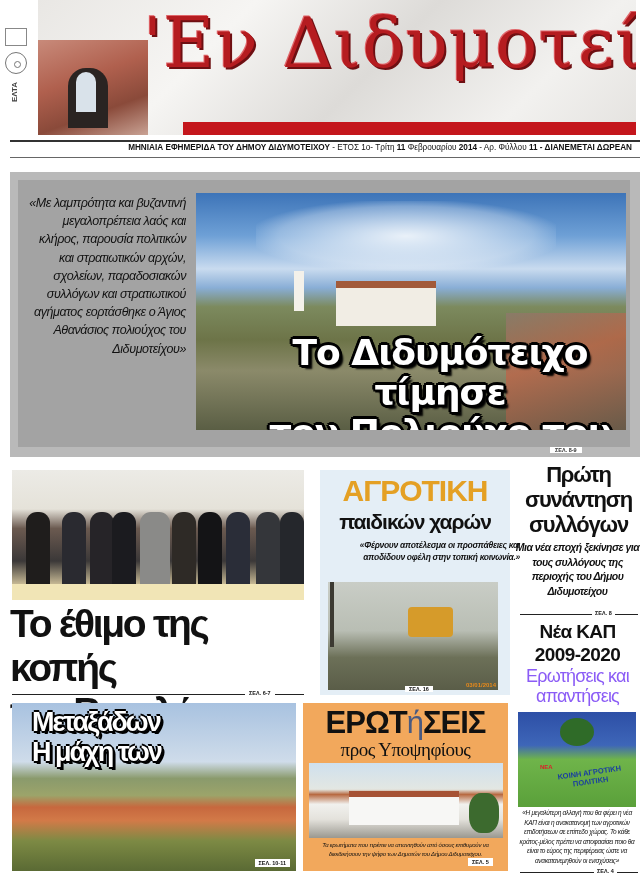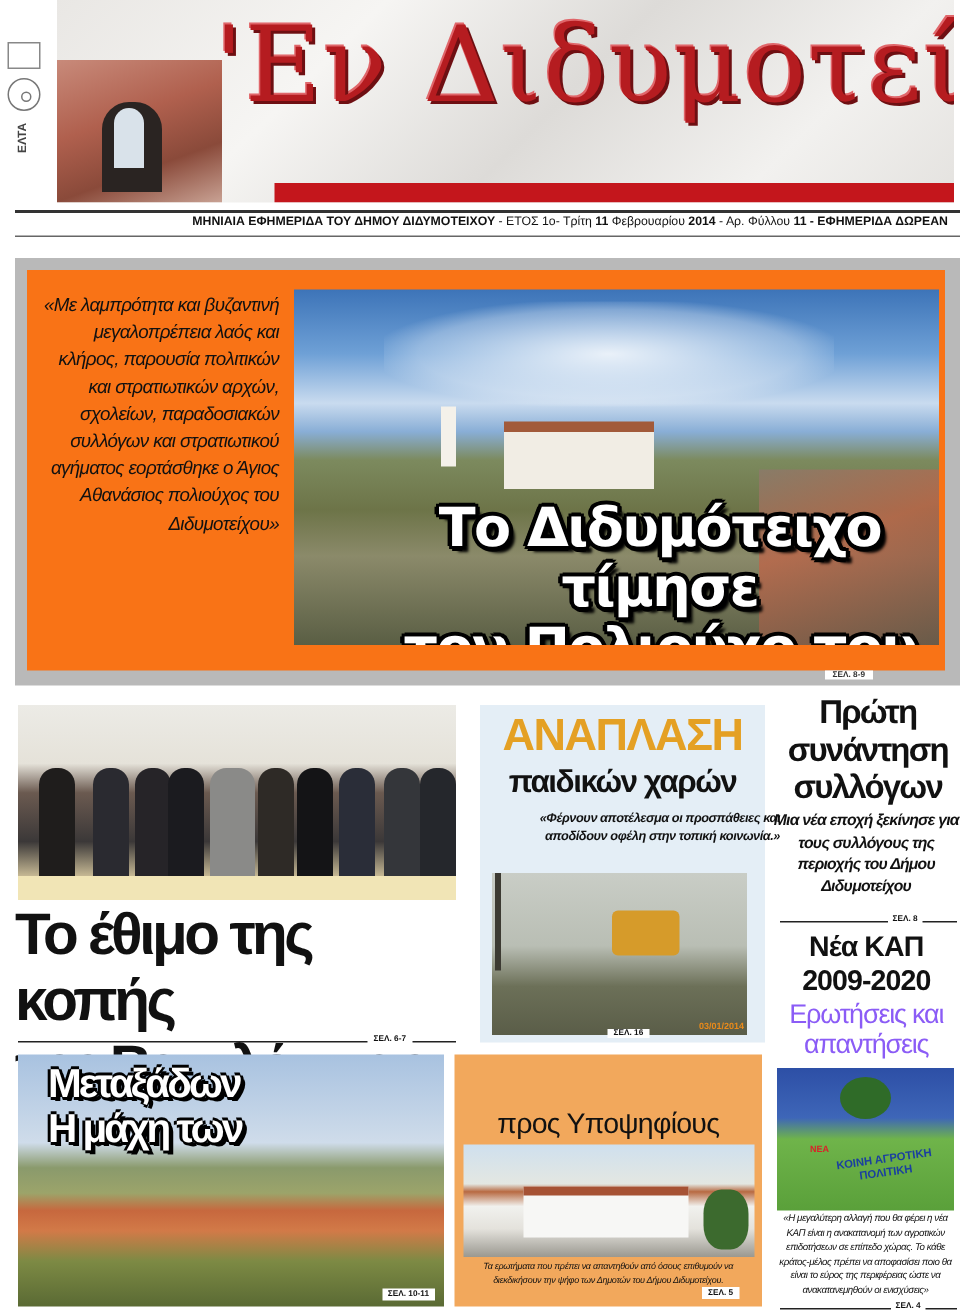--- a/index.html
+++ b/index.html
@@ -20,21 +20,21 @@
   .ruin::after { content:""; position:absolute; left: 38px; top: 32px; width: 20px; height: 40px; background:#d9e2ea; border-radius: 10px 10px 0 0; }
   .title { position: absolute; left: 105px; top: 2px; width: 500px; font-family: "DejaVu Serif", serif; font-size: 70px; color: #b51c20; letter-spacing: 1px; white-space: nowrap;
     text-shadow: 2px 2px 0 #6e0f12, -1px -1px 0 #e0666a; }
   .red-bar { position: absolute; left: 145px; top: 122px; width: 453px; height: 13px; background: #c4161c; }
   .tagline-rule { position: absolute; left: 10px; width: 630px; height: 2px; background: #333; }
   .tagline { position: absolute; left: 0; top: 143px; width: 640px; text-align: right; padding-right: 8px; font-size: 8.2px; font-weight: bold; color: #111; white-space: nowrap; }
   .tagline .light { font-weight: normal; }
 
   
   .lead { position: absolute; left: 10px; top: 172px; width: 630px; height: 285px; background: #b9b9b9; }
-  .lead-inner { position: absolute; left: 8px; top: 8px; width: 612px; height: 267px; background: #f97316; }
+  .lead-inner { position: absolute; left: 8px; top: 8px; width: 612px; height: 267px; background: #a3a3a3; }
   .lead-quote { position: absolute; left: 8px; top: 14px; width: 160px; text-align: right; font-style: italic; font-size: 12.5px; line-height: 18.2px; color: #111; letter-spacing: -0.4px; }
   .lead-photo { position: absolute; left: 178px; top: 13px; width: 430px; height: 237px;
     background: linear-gradient(180deg, #3d74b8 0%, #6ea0d6 18%, #c9dbef 32%, #89aed6 40%, #7c8a5e 48%, #6d7448 62%, #8b8a6a 75%, #5a5e44 100%); overflow: hidden; }
   .lead-photo .cloud { position:absolute; left: 60px; top: 8px; width: 300px; height: 70px; background: radial-gradient(ellipse at center, rgba(255,255,255,0.85) 0%, rgba(255,255,255,0.3) 60%, rgba(255,255,255,0) 75%); }
   .lead-photo .church { position:absolute; left: 140px; top: 95px; width: 100px; height: 38px; background: #f1ede4; }
   .lead-photo .roof { position:absolute; left: 140px; top: 88px; width: 100px; height: 10px; background: #a25a3a; }
   .lead-photo .tower { position:absolute; left: 98px; top: 78px; width: 10px; height: 40px; background: #f4f1ea; }
   .lead-photo .town { position:absolute; right: 0; top: 120px; width: 120px; height: 117px; background: linear-gradient(160deg, #8b7a6a, #b9674a 40%, #6b5a4a); opacity: 0.85; }
   .lead-headline { position: absolute; left: 0; top: 140px; width: 430px; text-align: center; font-family: "DejaVu Sans", sans-serif; font-weight: bold; font-size: 36px; line-height: 40px; color: #fff; letter-spacing: -1px;
     text-shadow: 3px 0 0 #000, -3px 0 0 #000, 0 3px 0 #000, 0 -3px 0 #000, 2px 2px 0 #000, -2px -2px 0 #000, 2px -2px 0 #000, -2px 2px 0 #000, 4px 4px 2px #000; margin-left: 29px; }
@@ -79,21 +79,21 @@
   .meta-photo { position: absolute; left: 12px; top: 703px; width: 284px; height: 168px;
     background: linear-gradient(180deg, #a8c2e0 0%, #cfdcea 35%, #8a9a6c 45%, #9ca46a 55%, #c7683e 62%, #d27a48 70%, #7d8a44 82%, #5a6a34 100%); overflow: hidden; }
   .meta-title { position: absolute; left: 20px; top: 4px; font-family: "Liberation Sans", sans-serif; font-weight: bold; font-size: 27px; line-height: 30px; color: #fff; letter-spacing: -2px;
     text-shadow: 2px 0 0 #000, -2px 0 0 #000, 0 2px 0 #000, 0 -2px 0 #000, 3px 3px 0 #000; }
   .page-ref-meta { position: absolute; right: 6px; bottom: 4px; background: #fff; padding: 1px 4px; font-size: 5.5px; font-weight: bold; }
 
   
   .erot { position: absolute; left: 303px; top: 703px; width: 205px; height: 168px; background: #f2a85c; }
   .erot-title { position: absolute; left: 0; top: 2px; width: 205px; text-align: center; font-weight: bold; font-size: 31px; color: #111; letter-spacing: -1px; }
   .erot-title .h { color: #4a5a80; font-weight: normal; }
-  .erot-sub { position: absolute; left: 0; top: 36px; width: 205px; text-align: center; font-size: 19px; color: #111; letter-spacing: -0.5px; }
+  .erot-sub { position: absolute; left: 0; top: 36px; width: 205px; text-align: center; font-size: 19px; color: #111; letter-spacing: -0.5px; font-family: Liberation Serif, serif; }
   .erot-photo { position: absolute; left: 6px; top: 60px; width: 194px; height: 75px; background: linear-gradient(180deg, #cfe0ee 0%, #e3e7e2 35%, #b86a42 42%, #f1f1ee 55%, #e4e2dc 75%, #9a9890 100%); overflow:hidden; }
   .erot-photo .bld { position:absolute; left: 40px; top: 28px; width: 110px; height: 34px; background:#f7f7f5; border-top: 6px solid #a65234; }
   .erot-photo .tree { position:absolute; right: 4px; top: 30px; width: 30px; height: 40px; background:#3c6a2e; border-radius: 40%; }
   .erot-text { position: absolute; left: 4px; top: 138px; width: 197px; text-align: center; font-style: italic; font-size: 6px; line-height: 9px; letter-spacing: -0.2px; }
   .page-ref-erot { position: absolute; left: 165px; top: 155px; background: #fff; padding: 1px 4px; font-size: 5.5px; font-weight: bold; }
 </style>
 </head>
 <body>
 
 <div class="logos">
@@ -101,21 +101,21 @@
   <div class="logo-circle"></div>
   <div class="logo-elta">ΕΛΤΑ</div>
 </div>
 <div class="masthead">
   <div class="ruin"></div>
   <div class="title">'Εν Διδυμοτείχω</div>
   <div class="red-bar"></div>
 </div>
 <div class="tagline-rule" style="top:140px"></div>
 <div class="tagline">
-  <span>ΜΗΝΙΑΙΑ ΕΦΗΜΕΡΙΔΑ ΤΟΥ ΔΗΜΟΥ ΔΙΔΥΜΟΤΕΙΧΟΥ</span><span class="light"> - ΕΤΟΣ 1ο- Τρίτη </span><span>11</span><span class="light"> Φεβρουαρίου </span><span>2014</span><span class="light"> - Αρ. Φύλλου </span><span>11</span><span> - ΕΦΗΜΕΡΙΔΑ ΔΩΡΕΑΝ</span>
+  <span>ΜΗΝΙΑΙΑ ΕΦΗΜΕΡΙΔΑ ΤΟΥ ΔΗΜΟΥ ΔΙΔΥΜΟΤΕΙΧΟΥ</span><span class="light"> - ΕΤΟΣ 1ο- Τρίτη </span><span>11</span><span class="light"> Φεβρουαρίου </span><span>2014</span><span class="light"> - Αρ. Φύλλου </span><span>11</span><span> - ΔΙΑΝΕΜΕΤΑΙ ΔΩΡΕΑΝ</span>
 </div>
 <div class="tagline-rule" style="top:157px; height:1px; background:#666"></div>
 
 <div class="lead">
   <div class="lead-inner">
     <div class="lead-quote">«Με λαμπρότητα και βυζαντινή μεγαλοπρέπεια λαός και κλήρος, παρουσία πολιτικών και στρατιωτικών αρχών, σχολείων, παραδοσιακών συλλόγων και στρατιωτικού αγήματος εορτάσθηκε ο Άγιος Αθανάσιος πολιούχος του Διδυμοτείχου»</div>
     <div class="lead-photo">
       <div class="cloud"></div>
       <div class="tower"></div>
       <div class="roof"></div>
@@ -144,21 +144,21 @@
   <div class="table"></div>
 </div>
 <div class="vasil-headline">
   <div>Το έθιμο της κοπής</div>
   <div>της Βασιλόπιτας</div>
 </div>
 <div class="vasil-rule"></div>
 <div class="page-ref-vasil">ΣΕΛ. 6-7</div>
 
 <div class="anaplasi">
-  <div class="anaplasi-title">ΑΝΑΠΛΑΣΗ</div>
+  <div class="anaplasi-title">ΑΓΡΟΤΙΚΗ</div>
   <div class="anaplasi-sub">παιδικών χαρών</div>
   <div class="anaplasi-quote">«Φέρνουν αποτέλεσμα οι προσπάθειες και αποδίδουν οφέλη στην τοπική κοινωνία.»</div>
   <div class="anaplasi-photo">
     <div class="pole"></div>
     <div class="digger"></div>
     <div class="date">03/01/2014</div>
   </div>
   <div class="page-ref-anaplasi">ΣΕΛ. 16</div>
 </div>
 
@@ -183,20 +183,21 @@
 
 <div class="meta-photo">
   <div class="meta-title">
     <div>Μεταξάδων</div>
     <div>Η μάχη των</div>
   </div>
   <div class="page-ref-meta">ΣΕΛ. 10-11</div>
 </div>
 
 <div class="erot">
+  <div class="erot-title"><span>ΕΡΩΤ</span><span class="h">ή</span><span>ΣΕΙΣ</span></div>
   <div class="erot-sub">προς Υποψηφίους</div>
   <div class="erot-photo">
     <div class="bld"></div>
     <div class="tree"></div>
   </div>
   <div class="erot-text">Τα ερωτήματα που πρέπει να απαντηθούν από όσους επιθυμούν να διεκδικήσουν την ψήφο των Δημοτών του Δήμου Διδυμοτείχου.</div>
   <div class="page-ref-erot">ΣΕΛ. 5</div>
 </div>
 
 </body></html>

